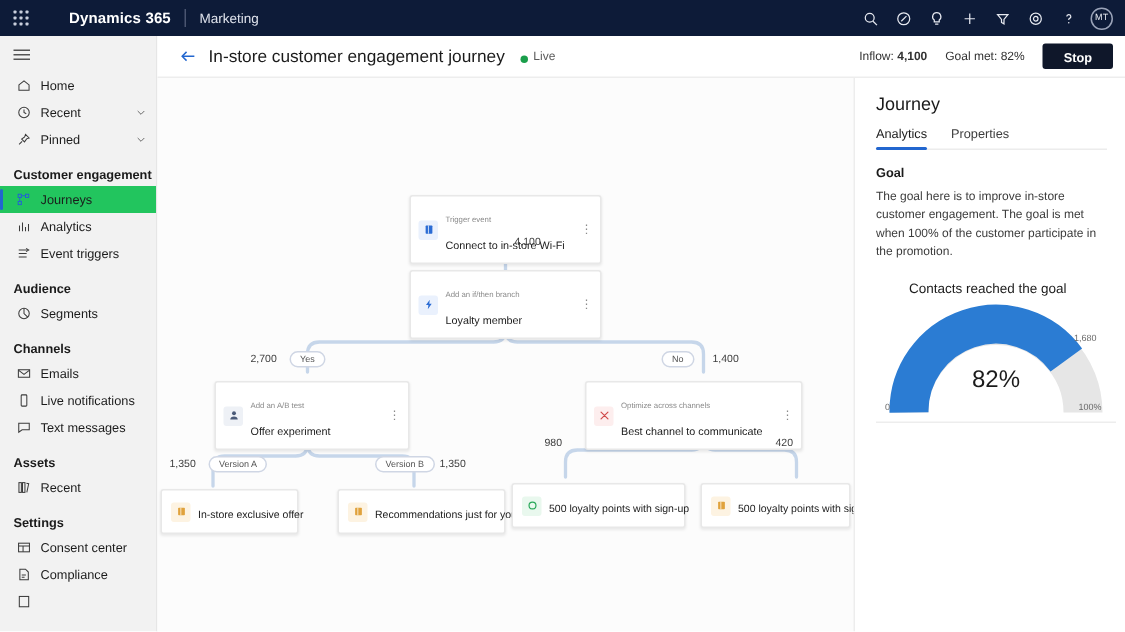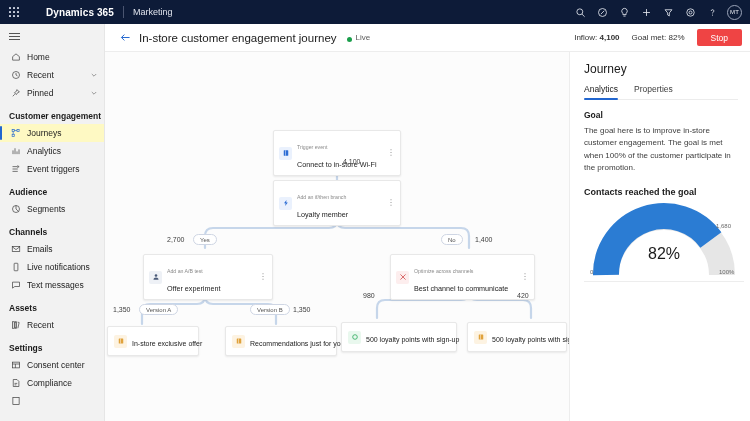--- a/index.html
+++ b/index.html
@@ -42,21 +42,21 @@
     background: #f2f2f2; border-right: 1px solid #e6e6e6;
     overflow: hidden; font-size: 8.5px; color: #1b1b1b;
   }
   .hamburger { height: 24px; display: flex; align-items: center; padding-left: 9px; cursor: pointer; }
   .hamburger span { display:block; width: 11px; height: 1px; background: #555; box-shadow: 0 3px 0 #555, 0 -3px 0 #555; }
   .nav-item {
     height: 18px; display: flex; align-items: center;
     padding-left: 9px; padding-right: 6px; cursor: pointer; position: relative;
     color: #1b1b1b;
   }
-  .nav-item.selected { background: #fef9c3; }
+  .nav-item.selected { background: #22c55e; }
   .nav-item.selected::before {
     content:''; position: absolute; left: 0; top: 2px; bottom: 2px; width: 2px; background: #2266cf; border-radius: 1px;
   }
   .nav-ic { width: 13px; height: 13px; flex: 0 0 13px; display:flex; align-items:center; justify-content:center;
     color: #3b3b3b; margin-right: 5px; }
   .nav-ic svg { display:block; }
   .nav-label { flex: 1; white-space: nowrap; overflow: hidden; font-size: 8.5px; }
   .chev { width: 9px; height: 9px; color: #5a5a5a; display:flex; align-items:center; justify-content:center;}
   .nav-group {
     font-size: 8.5px; font-weight: bold; color: #1b1b1b;
@@ -72,23 +72,24 @@
   .backbtn { width: 16px; height: 16px; display:flex; align-items:center; justify-content:center;
     color: #2266cf; cursor: pointer; margin-right: 6px; }
   .ctitle { font-size: 11.5px; color: #1b1b1b; font-weight: normal; }
   .livewrap { display: flex; align-items: flex-end; gap: 4px; margin-left: 10px; }
   .livedot { width: 5px; height: 5px; border-radius: 50%; background: #1a9e4b; }
   .livetxt { font-size: 8px; color: #5a5a5a; }
   .chead-spacer { flex: 1; }
   .metric { font-size: 8px; color: #323232; margin-right: 12px; white-space: nowrap; }
   .metric b { font-weight: bold; }
   .stopbtn {
-    background: #ef4444; color: #fff; border: none; font-size: 8.5px;
+    background: #0f172a; color: #fff; border: none; font-size: 8.5px;
     padding: 0 14px; height: 17px; border-radius: 2px; cursor: pointer;
     font-family: "Liberation Sans", sans-serif;
+    font-weight: bold;
   }
 
   
   .canvas {
     position: absolute; top: 28px; left: 0; width: 465px; height: 369px;
     background: #fcfcfc; border-right: 1px solid #ededed; overflow: hidden;
   }
   .canvas svg.links { position: absolute; top:0; left:0; width:465px; height:369px; }
 
   .node {
@@ -122,21 +123,21 @@
   }
   .rtitle { font-size: 12px; color: #1b1b1b; margin-bottom: 8px; }
   .rtabs { display: flex; gap: 16px; border-bottom: 1px solid #ececec; margin-bottom: 10px; }
   .rtab { font-size: 8.5px; color: #3c3c3c; padding-bottom: 5px; cursor: pointer; position: relative; }
   .rtab.active { color: #1b1b1b; }
   .rtab.active::after {
     content:''; position:absolute; left:0; right:0; bottom:-1px; height: 2px; background:#2266cf; border-radius:1px;
   }
   .rsec { font-size: 8.5px; font-weight: bold; color: #1b1b1b; margin-bottom: 5px; }
   .rbody { font-size: 8px; color: #3c3c3c; line-height: 1.55; margin-bottom: 12px; }
-  .rsec2 { font-size: 9px; font-weight: bold; color: #1b1b1b; margin-bottom: 4px; }
+  .rsec2 { font-size: 9px; font-weight: normal; color: #1b1b1b; margin-bottom: 4px; margin-left: 22px; }
 
   .gaugewrap { position: relative; width: 160px; height: 82px; margin-top: 2px; }
   .gaugewrap svg { position:absolute; top:0; left:0; }
   .gval {
     position: absolute; left: 0; right: 0; top: 44px; text-align: center;
     font-size: 16px; color: #1b1b1b;
   }
   .glab { position: absolute; font-size: 6px; color: #6a6a6a; }
   .grule { position:absolute; left:0; top:80px; width:160px; height:1px; background:#ededed; }
 </style>

